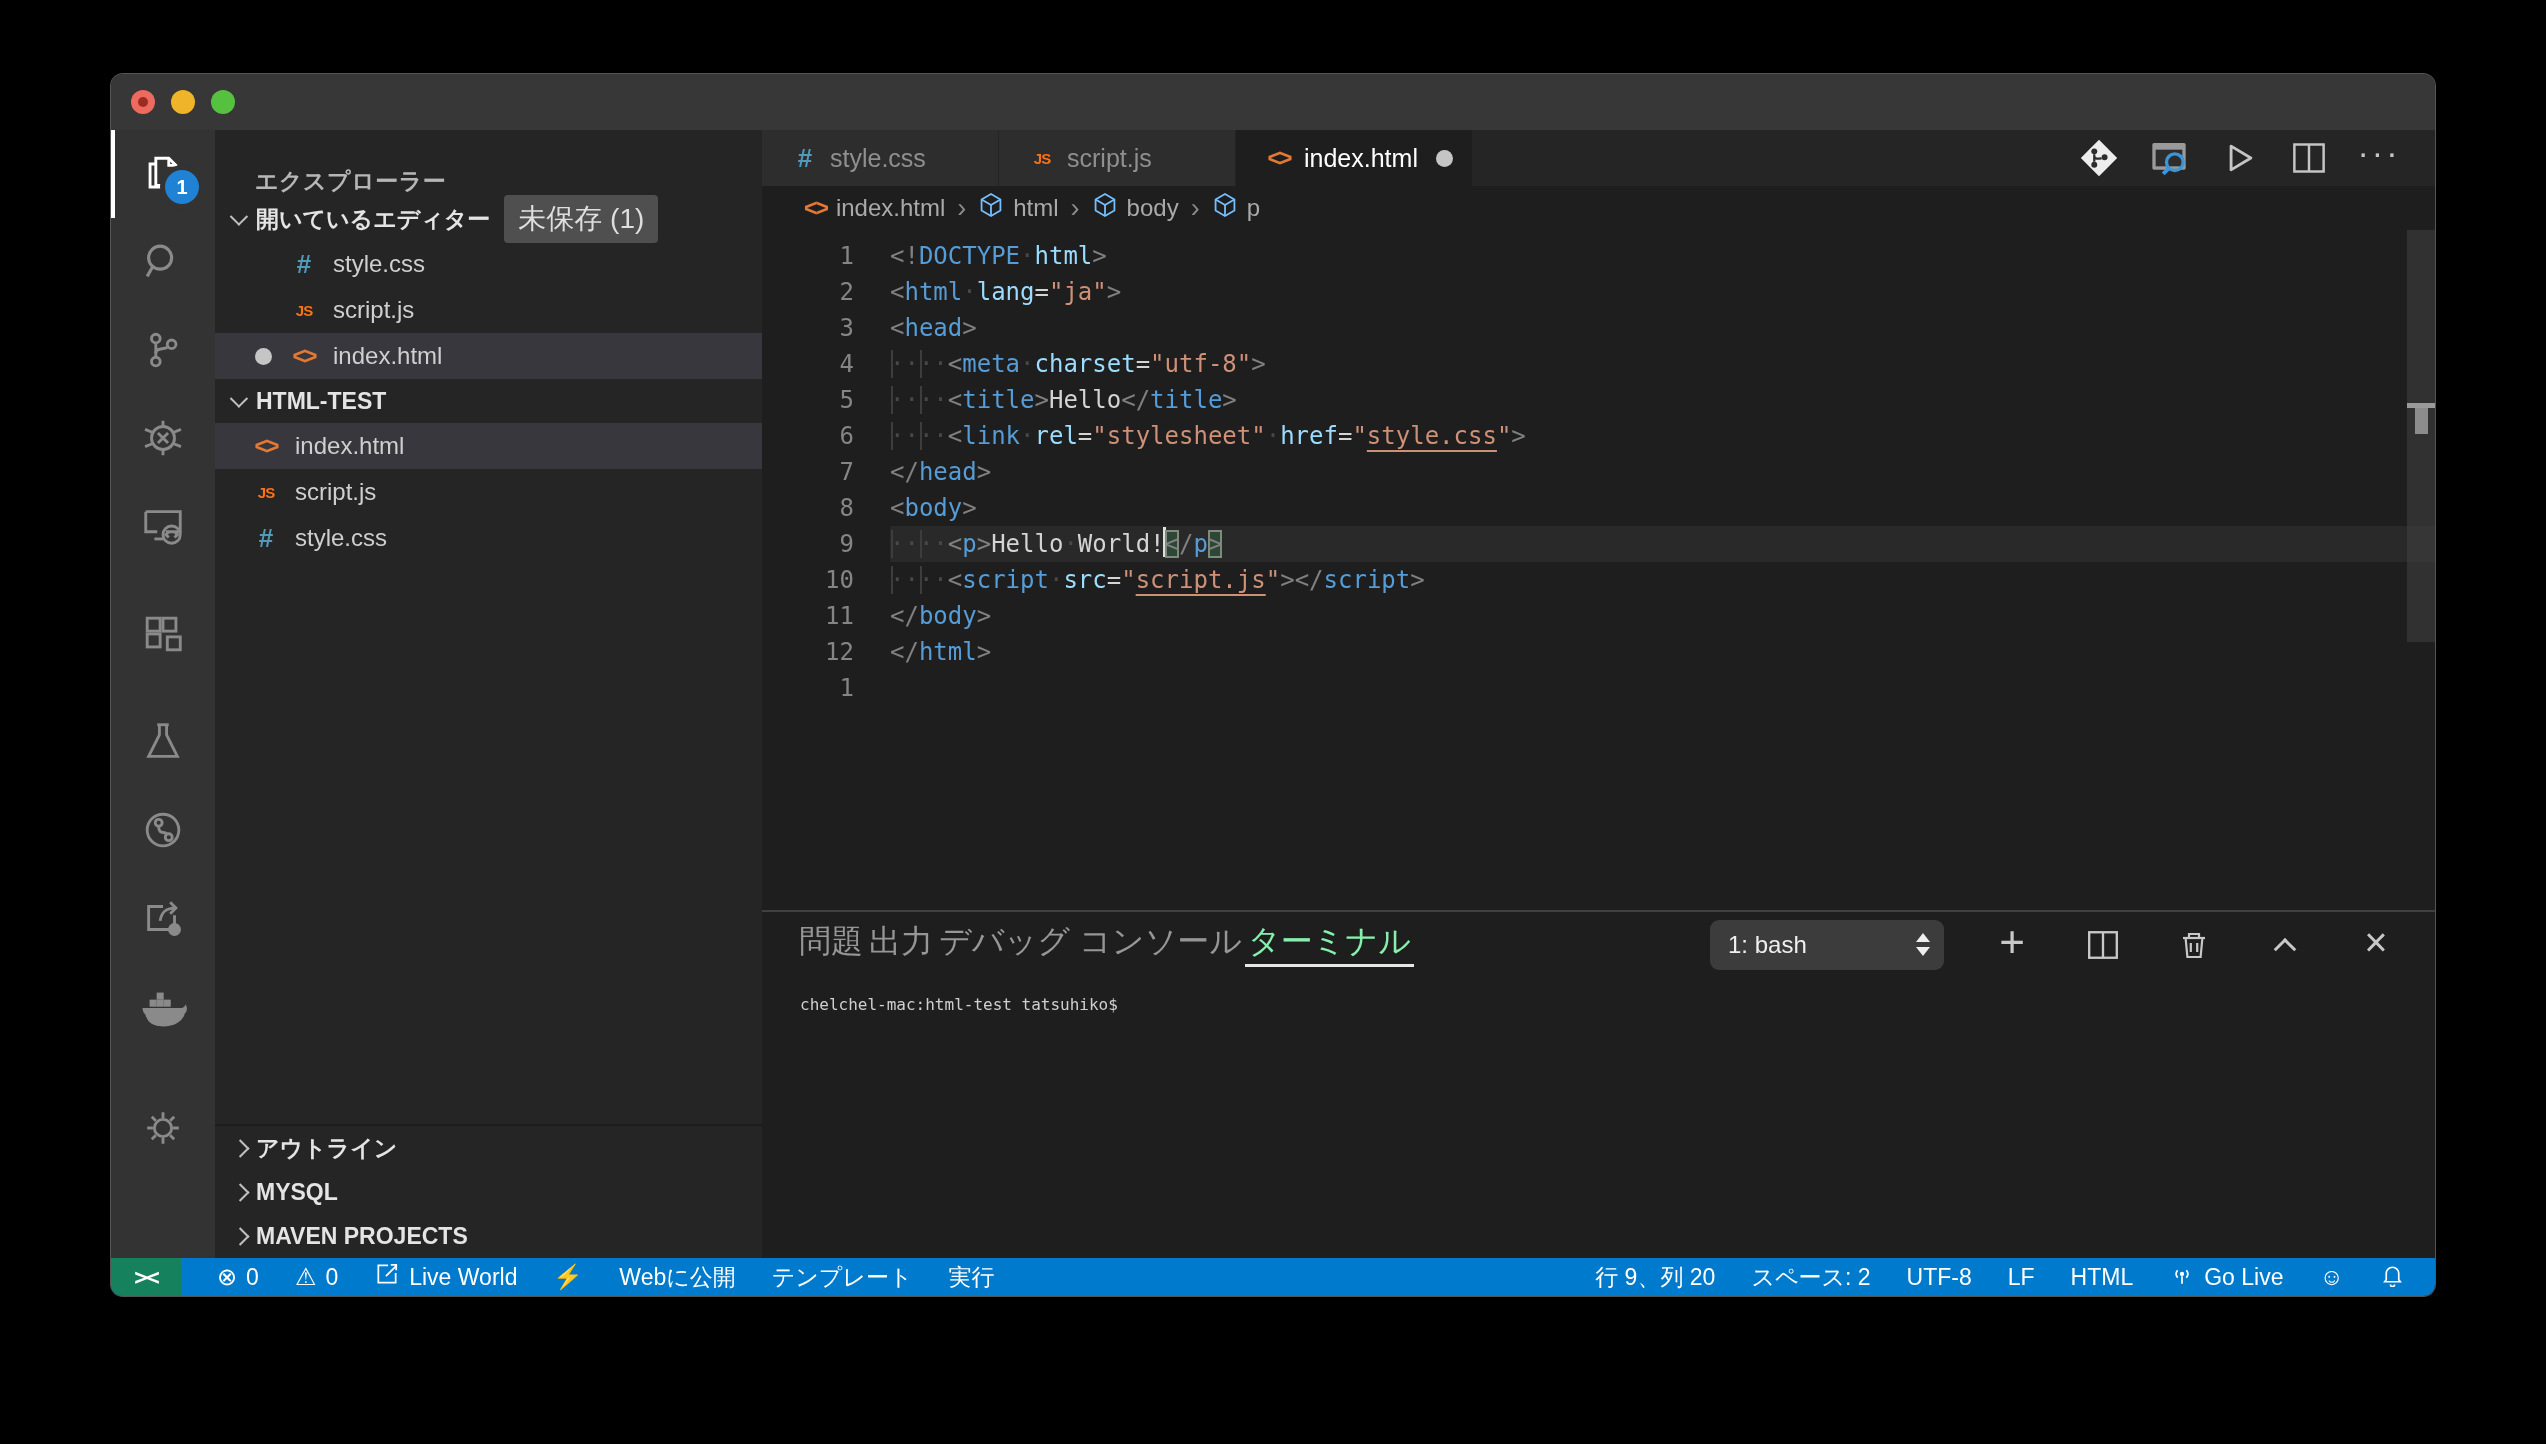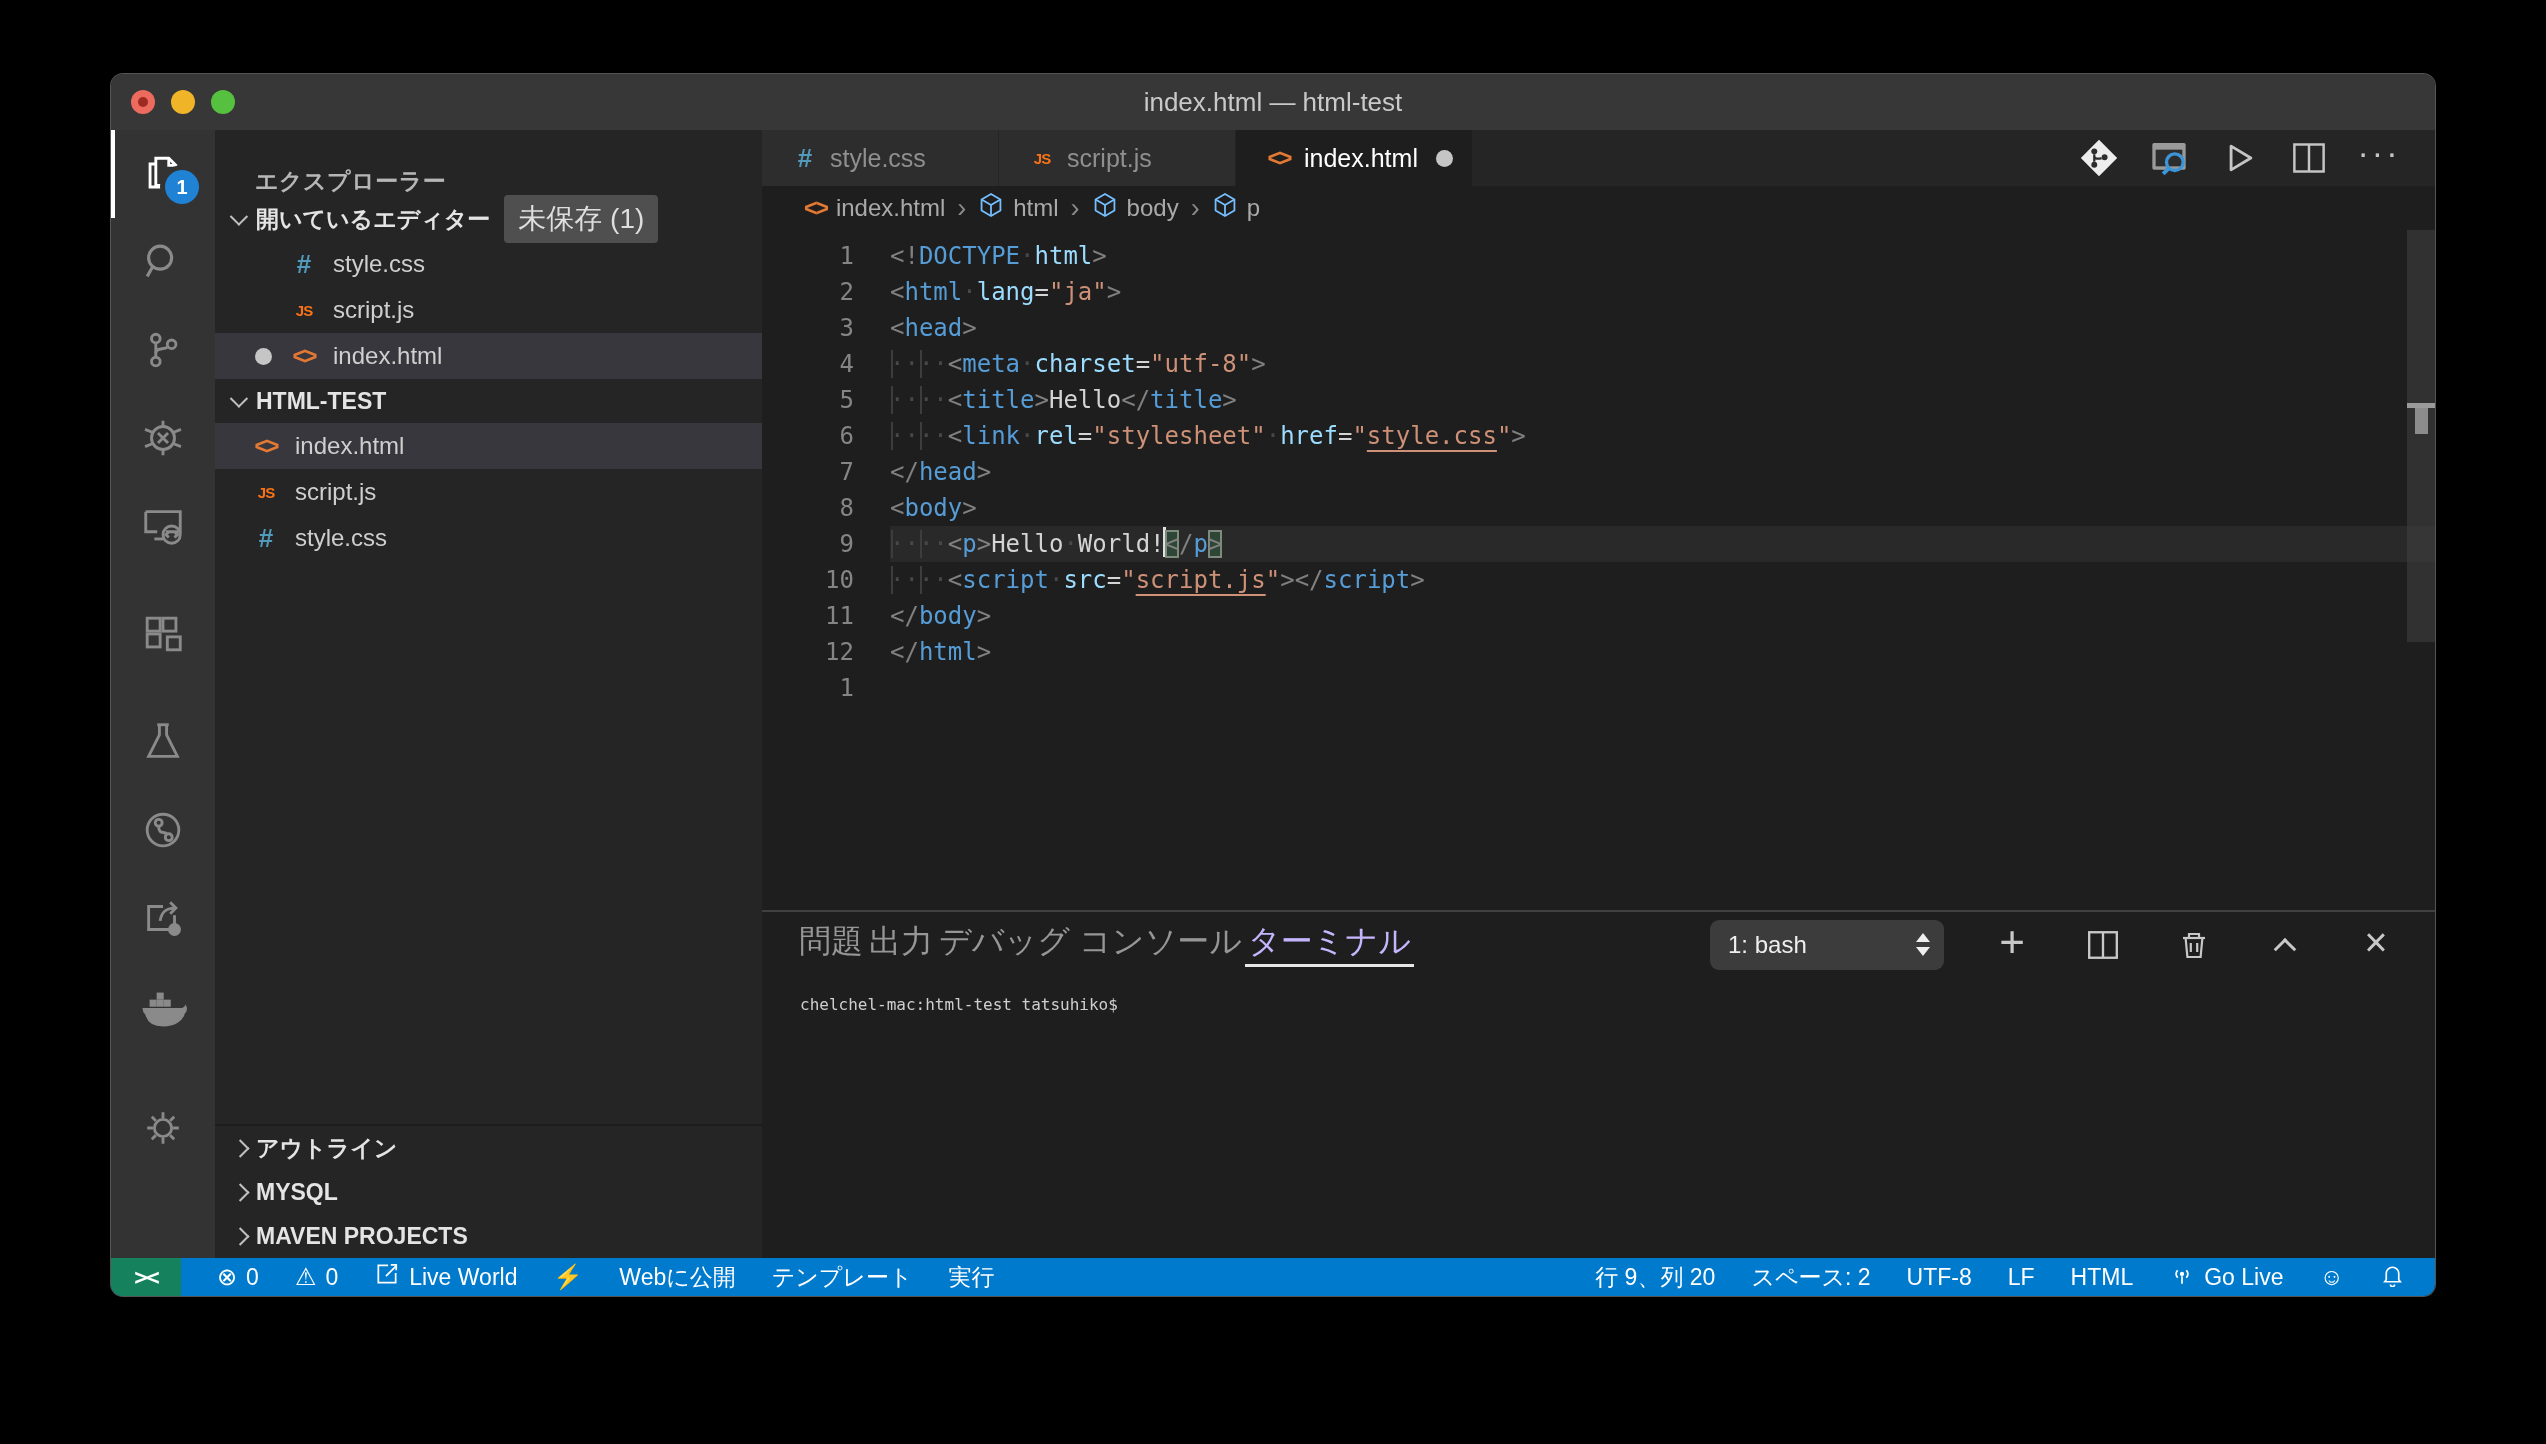--- a/index.html
+++ b/index.html
@@ -93,21 +93,21 @@
   .cursor { display:inline-block; width:3px; height:30px; background:#e0e0e0; vertical-align:-5px; margin:0 -1.5px; }
   .scroll-thumb { position:absolute; right:0; top:0; width:28px; height:412px; background:#424242; opacity:.55; }
   .ov-mark-h { position:absolute; right:0; top:173px; width:28px; height:5px; background:#9a9a9a; }
   .ov-mark-v { position:absolute; right:7px; top:178px; width:13px; height:26px; background:#8c8c8c; }
 
   
   .panel { flex:0 0 348px; border-top:2px solid #404040; display:flex; flex-direction:column; background:#1e1e1e; }
   .panel-header { flex:0 0 62px; display:flex; align-items:center; padding:0 36px 0 34px; }
   .panel-tabs { display:flex; font-size:32px; color:#969696; height:100%; }
   .panel-tab { display:flex; align-items:center; padding:0 3px; border-bottom:3px solid transparent; margin:8px 0 10px; }
-  .panel-tab.active { color:#c4b5fd; border-bottom-color:#e7e7e7; }
+  .panel-tab.active { color:#86efac; border-bottom-color:#e7e7e7; }
   .panel-controls { margin-left:auto; display:flex; align-items:center;gap:23px; }
   .shell-select { width:234px; height:50px; background:#3c3c3c; border-radius:9px; color:#efefef; font-size:24px;
                   display:flex; align-items:center; padding:0 14px 0 18px; }
   .sel-arrows { margin-left:auto; display:flex; flex-direction:column; gap:5px; align-items:center; }
   .tri-up { width:0; height:0; border-left:7px solid transparent; border-right:7px solid transparent; border-bottom:9px solid #efefef; }
   .tri-dn { width:0; height:0; border-left:7px solid transparent; border-right:7px solid transparent; border-top:9px solid #efefef; }
   .pbtn { display:flex; align-items:center; justify-content:center; width:46px; height:46px; margin-left:22px; color:#c8c8c8; }
   .plus { font-size:44px; font-weight:200; line-height:1; padding-bottom:6px; }
   .closex { font-size:40px; font-weight:200; line-height:1; padding-bottom:6px; }
   .cv-up { width:16px; height:16px; border-left:3px solid #c8c8c8; border-top:3px solid #c8c8c8; transform:rotate(45deg) translate(3px,3px); }
@@ -128,21 +128,20 @@
 
 <div id="screen">
   <div id="window">
 
     <div class="titlebar">
       <div class="lights">
         <div class="light red"></div>
         <div class="light yellow"></div>
         <div class="light green"></div>
       </div>
-      <div class="wtitle">index.html — html-test</div>
     </div>
 
     <div class="main">
 
       <div class="activitybar">
         <div class="act active">
           <svg width="46" height="46" viewBox="0 0 32 32" fill="none" stroke-width="2">
             <path d="M11 5 h9 l5 5 v14 h-14 z"></path>
               <path d="M20 5 v5 h5"></path>
               <path d="M11 9 h-4 v16 h12"></path>

